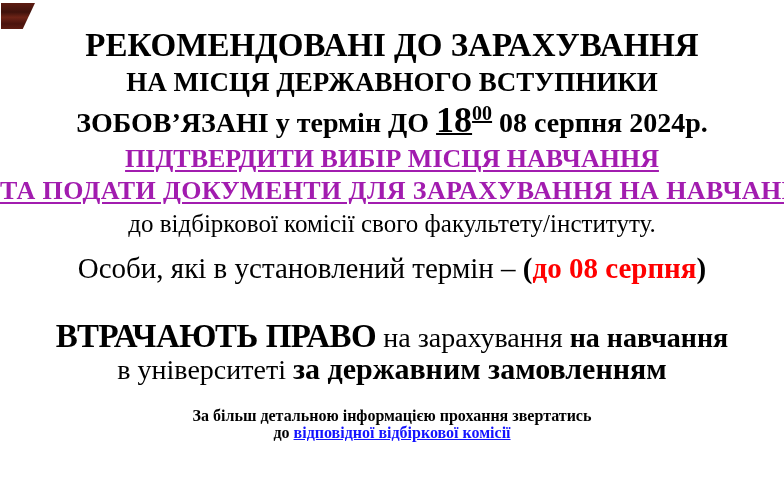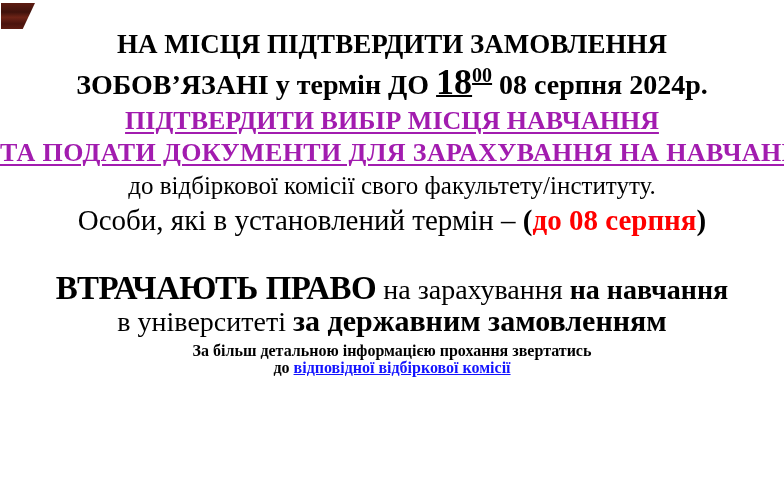--- a/index.html
+++ b/index.html
@@ -45,53 +45,54 @@
     color: #a21caf;
     font-weight: bold;
     font-size: 26px;
     line-height: 31px;
     text-decoration: underline;
     text-decoration-thickness: 2px;
     text-underline-offset: 3px;
   }
   .red-line-2 { line-height: 33px; letter-spacing: 0.4px; }
   .faculty { font-size: 25px; line-height: 34px; font-weight: normal; }
-  .warn-1 { font-size: 29px; line-height: 34px; }
+  .warn-1 { font-size: 29px; line-height: 34px; margin-top: 10px; }
   .warn-2 { font-size: 29px; line-height: 31px; font-weight: bold; }
   .warn-3 { font-size: 28px; line-height: 31px; margin-top: 36px; }
   .warn-4 { font-size: 28px; line-height: 32px; }
   .caps-heavy { font-size: 33px; font-weight: bold; letter-spacing: -0.5px; }
   .bold { font-weight: bold; }
   .red { color: #ff0000; }
   .big-bold { font-size: 30px; font-weight: bold; }
   a.link {
     color: #1414ff;
     font-weight: bold;
     text-decoration: underline;
     text-decoration-thickness: 2px;
     text-underline-offset: 3px;
     cursor: pointer;
   }
-  .footer-1 { font-size: 16px; font-weight: bold; line-height: 17px; margin-top: 4px; }
+  .footer-1 { font-size: 16px; font-weight: bold; line-height: 17px; margin-top: 21px; }
   .footer-2 { font-size: 16px; font-weight: bold; line-height: 17px; }
   a.link-small {
     color: #1414ff;
     font-weight: bold;
     text-decoration: underline;
     cursor: pointer;
   }
 </style>
 </head>
 <body>
 
 <div class="page">
 
   <div class="corner"></div>
 
-  <div class="line title-3">НА МІСЦЯ ПІДТВЕРДИТИ ЗАМОВЛЕННЯ</div>
+  <div class="line title-2">РЕКОМЕНДОВАНІ ДО ЗАРАХУВАННЯ</div>
+  <div class="line title-3">НА МІСЦЯ ДЕРЖАВНОГО ВСТУПНИКИ</div>
 
   <div class="line deadline"><span>ЗОБОВ’ЯЗАНІ у термін ДО </span><span class="hour">18</span><sup class="mins">00</sup><span> 08 серпня 2024р.</span></div>
 
   <div class="line red-line">ПІДТВЕРДИТИ ВИБІР МІСЦЯ НАВЧАННЯ</div>
   <div class="line red-line red-line-2">ТА ПОДАТИ ДОКУМЕНТИ ДЛЯ ЗАРАХУВАННЯ НА НАВЧАННЯ</div>
   <div class="line faculty">до відбіркової комісії свого факультету/інституту.</div>
 
   <div class="line warn-1"><span>Особи, які в установлений термін – </span><span class="bold">(</span><span class="bold red">до 08 серпня</span><span class="bold">)</span></div>
 
 

